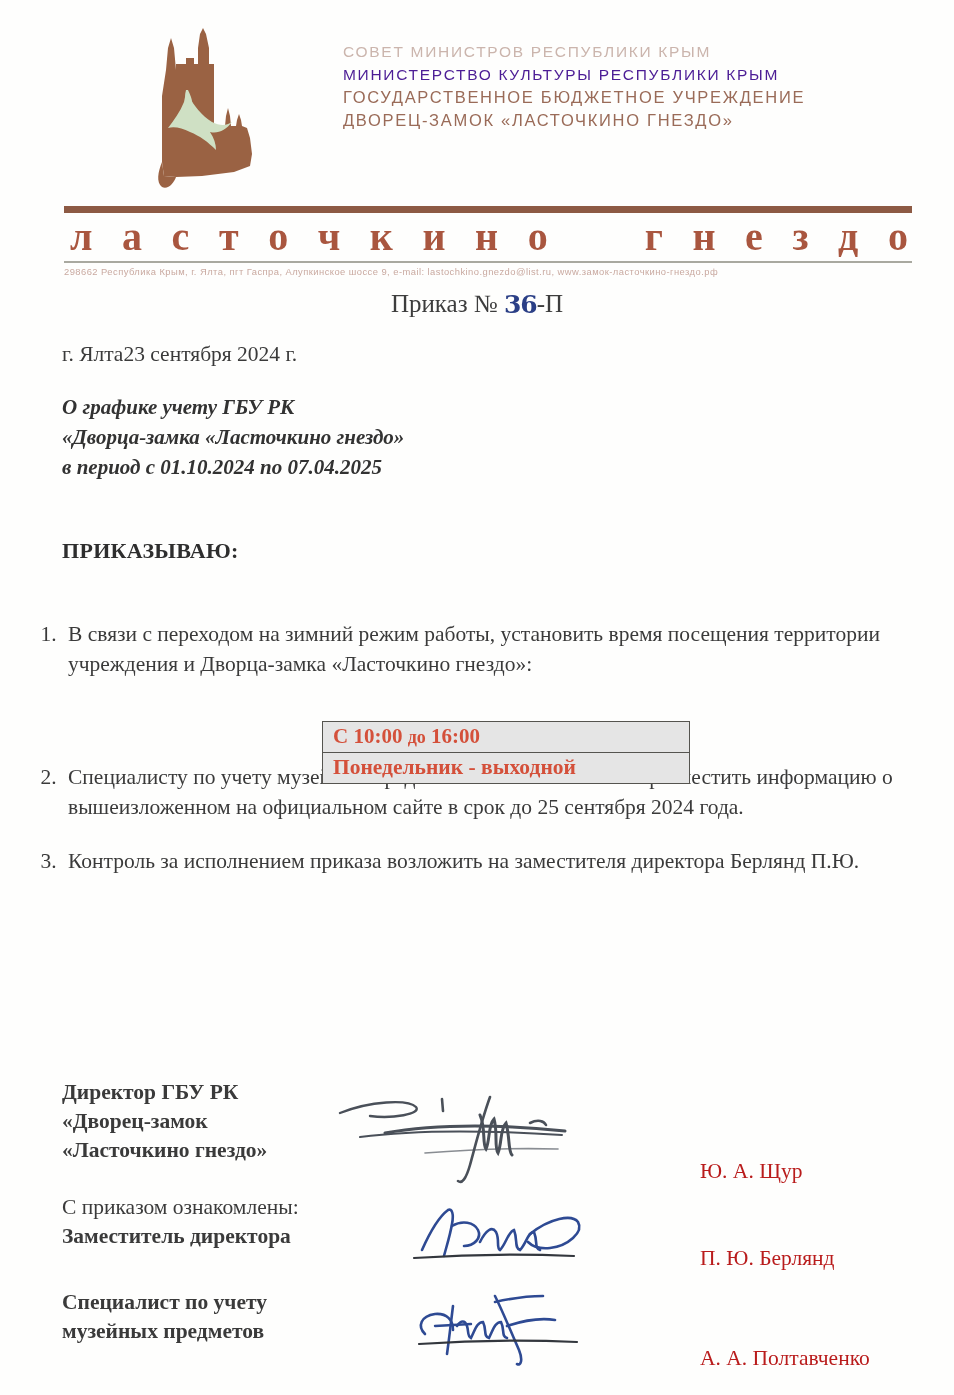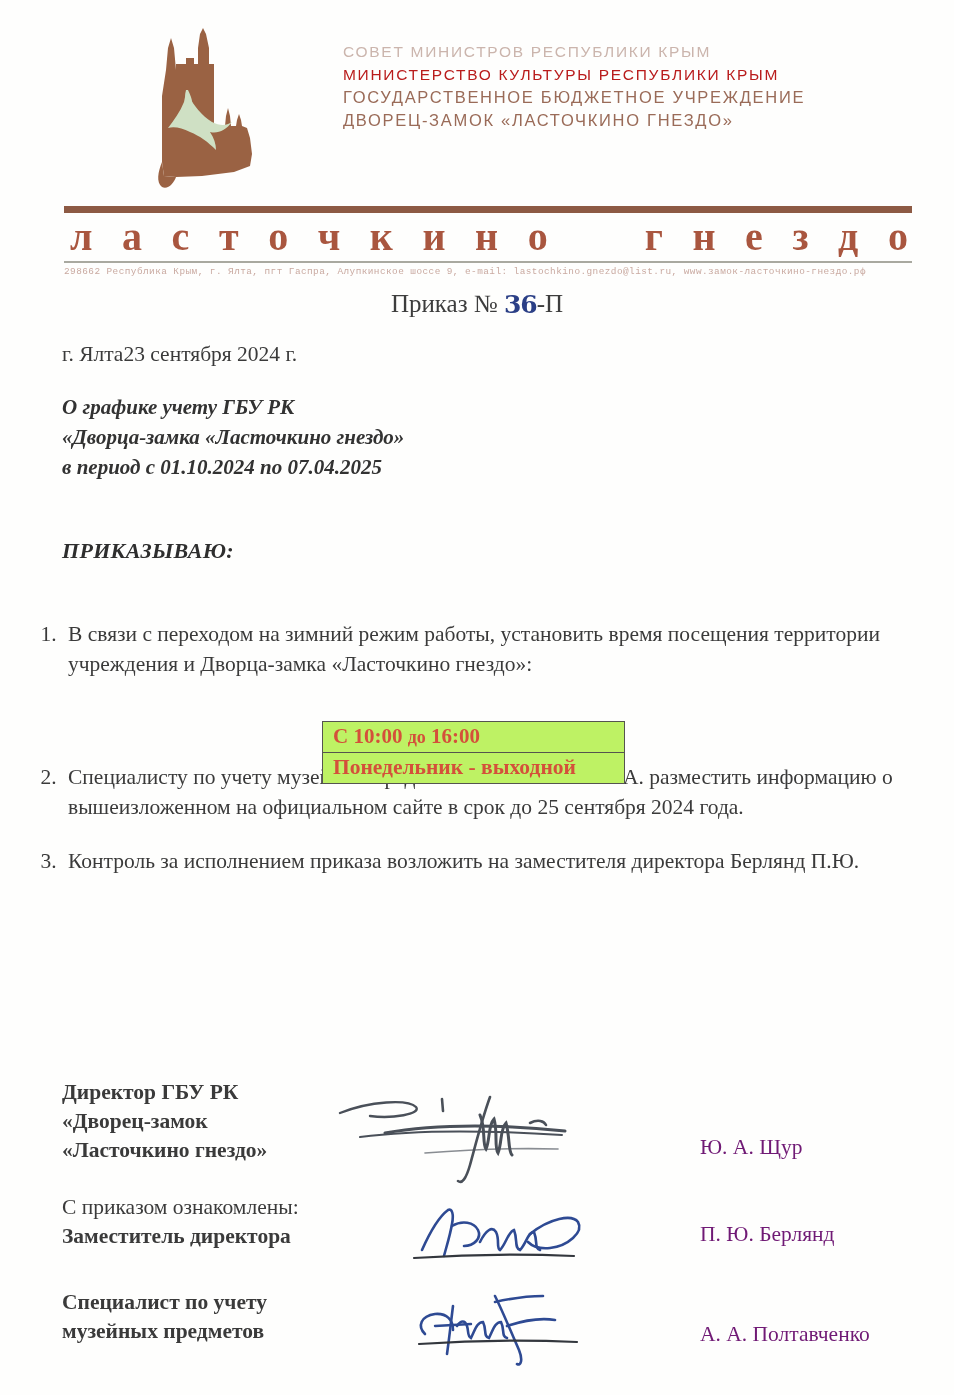--- a/index.html
+++ b/index.html
@@ -47,21 +47,21 @@
     white-space: nowrap;
     line-height: 1.0;
   }
   .org-line.faded1 {
     font-size: 15.5px;
     color: #cbb5ad;
     margin-bottom: 7px;
   }
   .org-line.faded2 {
     font-size: 15.5px;
-    color: #b91c1c;
+    color: #4c1d95;
     margin-bottom: 7px;
   }
   .org-line.strong {
     font-size: 16.5px;
     color: #9a6b58;
     font-weight: normal;
     margin-bottom: 6px;
   }
 
   
@@ -95,21 +95,21 @@
   .banner-word .gap {
     width: 38px;
   }
   .banner-rule-bot {
     height: 2px;
     background: #a9a9a0;
     width: 100%;
   }
   .banner-addr {
     margin-top: 3px;
-    font-family: Liberation Mono, monospace;
+    font-family: Liberation Sans, sans-serif;
     font-size: 9.4px;
     color: #c9a9a0;
     letter-spacing: 0.45px;
     white-space: nowrap;
   }
 
   
   .order-title {
     position: absolute;
     left: 0;
@@ -150,21 +150,20 @@
   }
 
   .decree {
     position: absolute;
     left: 62px;
     top: 538px;
     font-weight: bold;
     font-size: 22px;
     letter-spacing: 0.3px;
     color: #2e2e2e;
-    font-style: italic;
   }
 
   ol.items {
     position: absolute;
     left: 28px;
     top: 620px;
     width: 895px;
     margin: 0;
     padding: 0 0 0 34px;
     list-style: decimal;
@@ -178,24 +177,24 @@
   }
   ol.items > li.with-box {
     margin-bottom: 10px;
   }
 
   
   .schedule-box {
     position: absolute;
     left: 322px;
     top: 721px;
-    width: 303px;
+    width: 368px;
     border: 1.6px solid #55544f;
     box-sizing: border-box;
-    background: #bef264;
+    background: #e5e5e5;
   }
   .schedule-row {
     padding: 2px 0 3px 10px;
     font-weight: bold;
     color: #d4503a;
     white-space: nowrap;
   }
   .schedule-row.top {
     font-size: 21px;
     border-bottom: 1.6px solid #55544f;
@@ -216,22 +215,23 @@
   }
   .sig-title {
     font-size: 21.5px;
     line-height: 1.36;
     color: #3a3a3a;
     white-space: pre-line;
   }
   .sig-name {
     position: absolute;
     font-size: 21.5px;
-    color: #701a75;
+    color: #b91c1c;
     white-space: nowrap;
+    margin-top: 24px;
   }
   .sig-scribble {
     position: absolute;
     pointer-events: none;
   }
   .ack-label {
     position: absolute;
     left: 62px;
     font-size: 21.5px;
     color: #3a3a3a;

